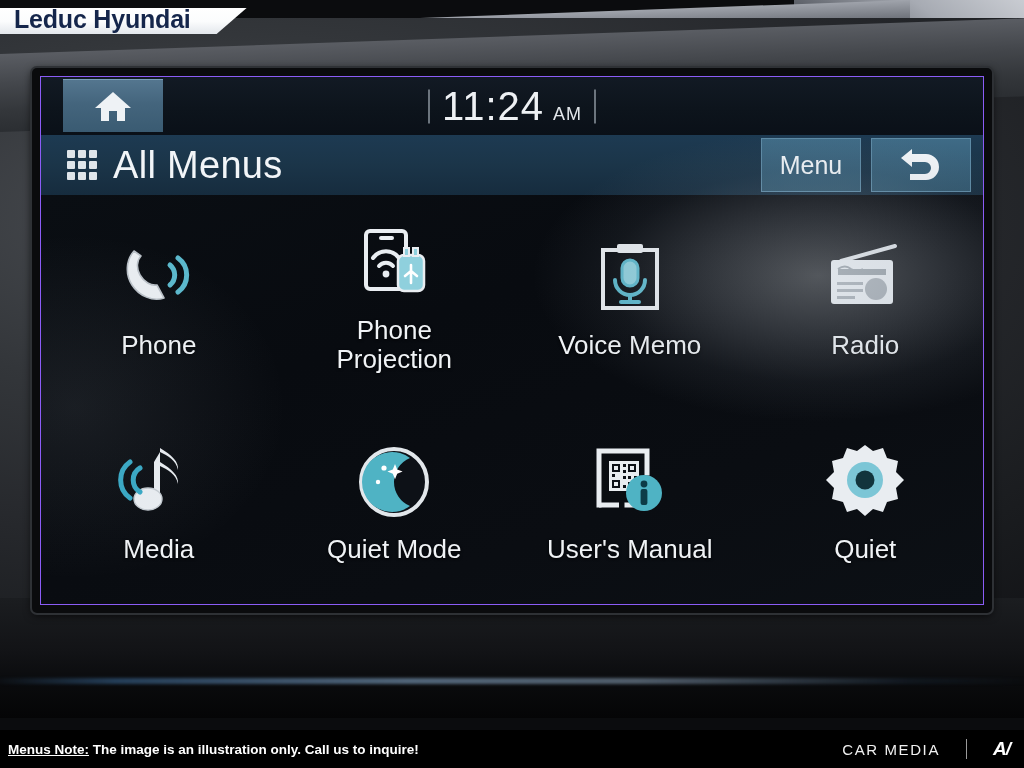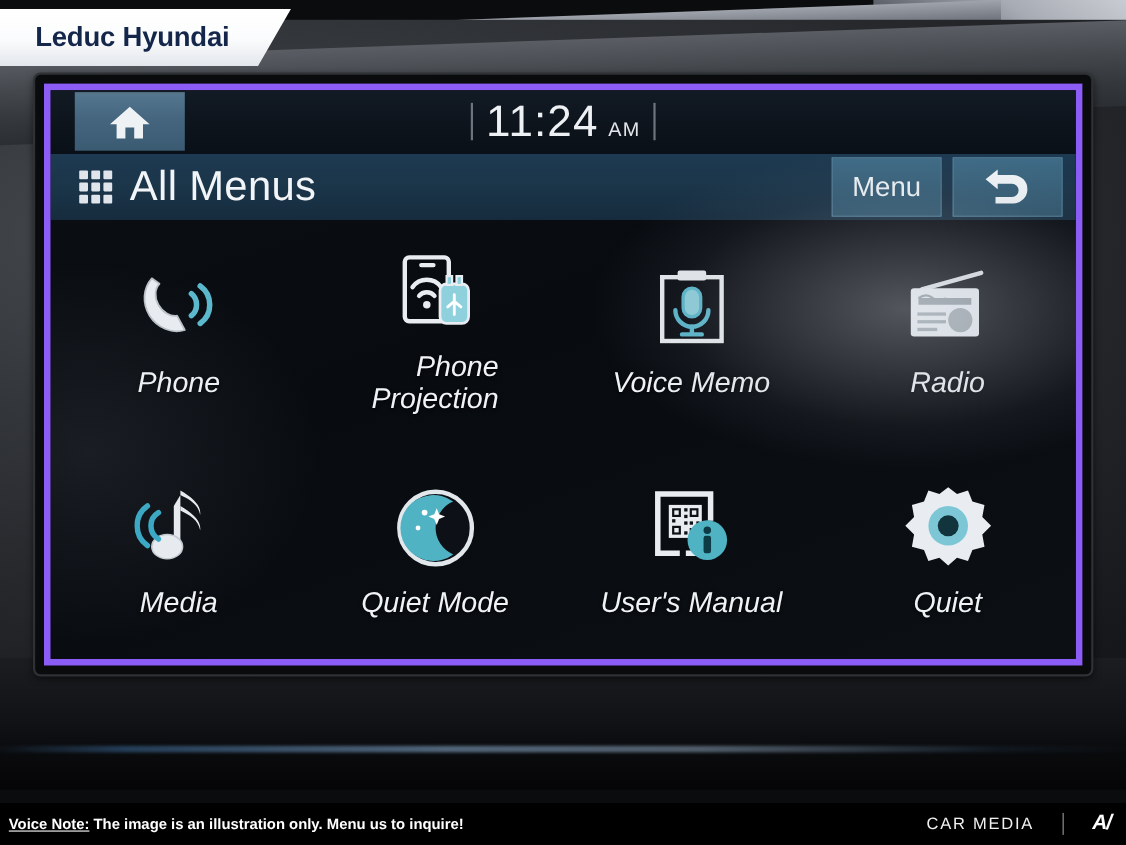--- a/index.html
+++ b/index.html
@@ -85,21 +85,21 @@
     border-radius: 5px;
     box-shadow: 0 0 0 2px #2e3135, 0 2px 8px rgba(0,0,0,0.8);
     padding: 8px;
     box-sizing: border-box;
   }
   .screen-inner {
     position: relative;
     width: 100%; height: 100%;
     background: #05070a;
     overflow: hidden;
-    border: 6px solid #8b5cf6;
+    border: 1px solid #8b5cf6;
     box-sizing: border-box;
   }
   .screen-glare {
     position: absolute;
     pointer-events: none;
     left: 430px; top: 60px;
     width: 560px; height: 330px;
     background: radial-gradient(60% 52% at 62% 42%, rgba(226,232,238,0.34) 0%, rgba(190,198,208,0.22) 34%, rgba(120,130,142,0.10) 62%, rgba(0,0,0,0) 85%);
     z-index: 6;
   }
@@ -233,36 +233,35 @@
   .cell .ico {
     height: 86px;
     display: flex;
     align-items: center;
     justify-content: center;
     margin-bottom: 10px;
   }
   .cell .cap {
     font-size: 26px;
     color: #f0f3f6;
-    text-align: right;
+    text-align: center;
     line-height: 1.12;
     text-shadow: 0 1px 3px rgba(0,0,0,0.9);
-    font-style: italic;
   }
   .cell.dim .cap { color: #e9edf1; }
 
   
   .banner {
     position: absolute;
     left: 0; top: 8px;
-    height: 52px;
+    height: 26px;
     z-index: 40;
     display: flex;
-    align-items: center;
-    padding-left: 32px;
+    align-items: flex-end;
+    padding-left: 14px;
     padding-right: 56px;
     background: linear-gradient(180deg, #ffffff 0%, #fbfcfd 52%, #e3e7ec 100%);
     clip-path: polygon(0 0, 100% 0, calc(100% - 30px) 100%, 0 100%);
     box-shadow: 0 1px 4px rgba(0,0,0,0.5);
   }
   .banner .name {
     font-size: 25px;
     font-weight: bold;
     color: #15264b;
     letter-spacing: -0.2px;
@@ -505,20 +504,20 @@
     </div>
   </div>
 </div>
 
 <div class="banner">
   <span class="name">Leduc Hyundai</span>
 </div>
 
 <div class="footer">
   <div class="note">
-    <u>Voice Note:</u><span> The image is an illustration only. Menu us to inquire!</span>
+    <u>Menus Note:</u><span> The image is an illustration only. Call us to inquire!</span>
   </div>
   <div class="brand">
     <span class="cm">CAR MEDIA</span>
     <span class="sep"></span>
     <span class="av">A/</span>
   </div>
 </div>
 
 </body></html>

